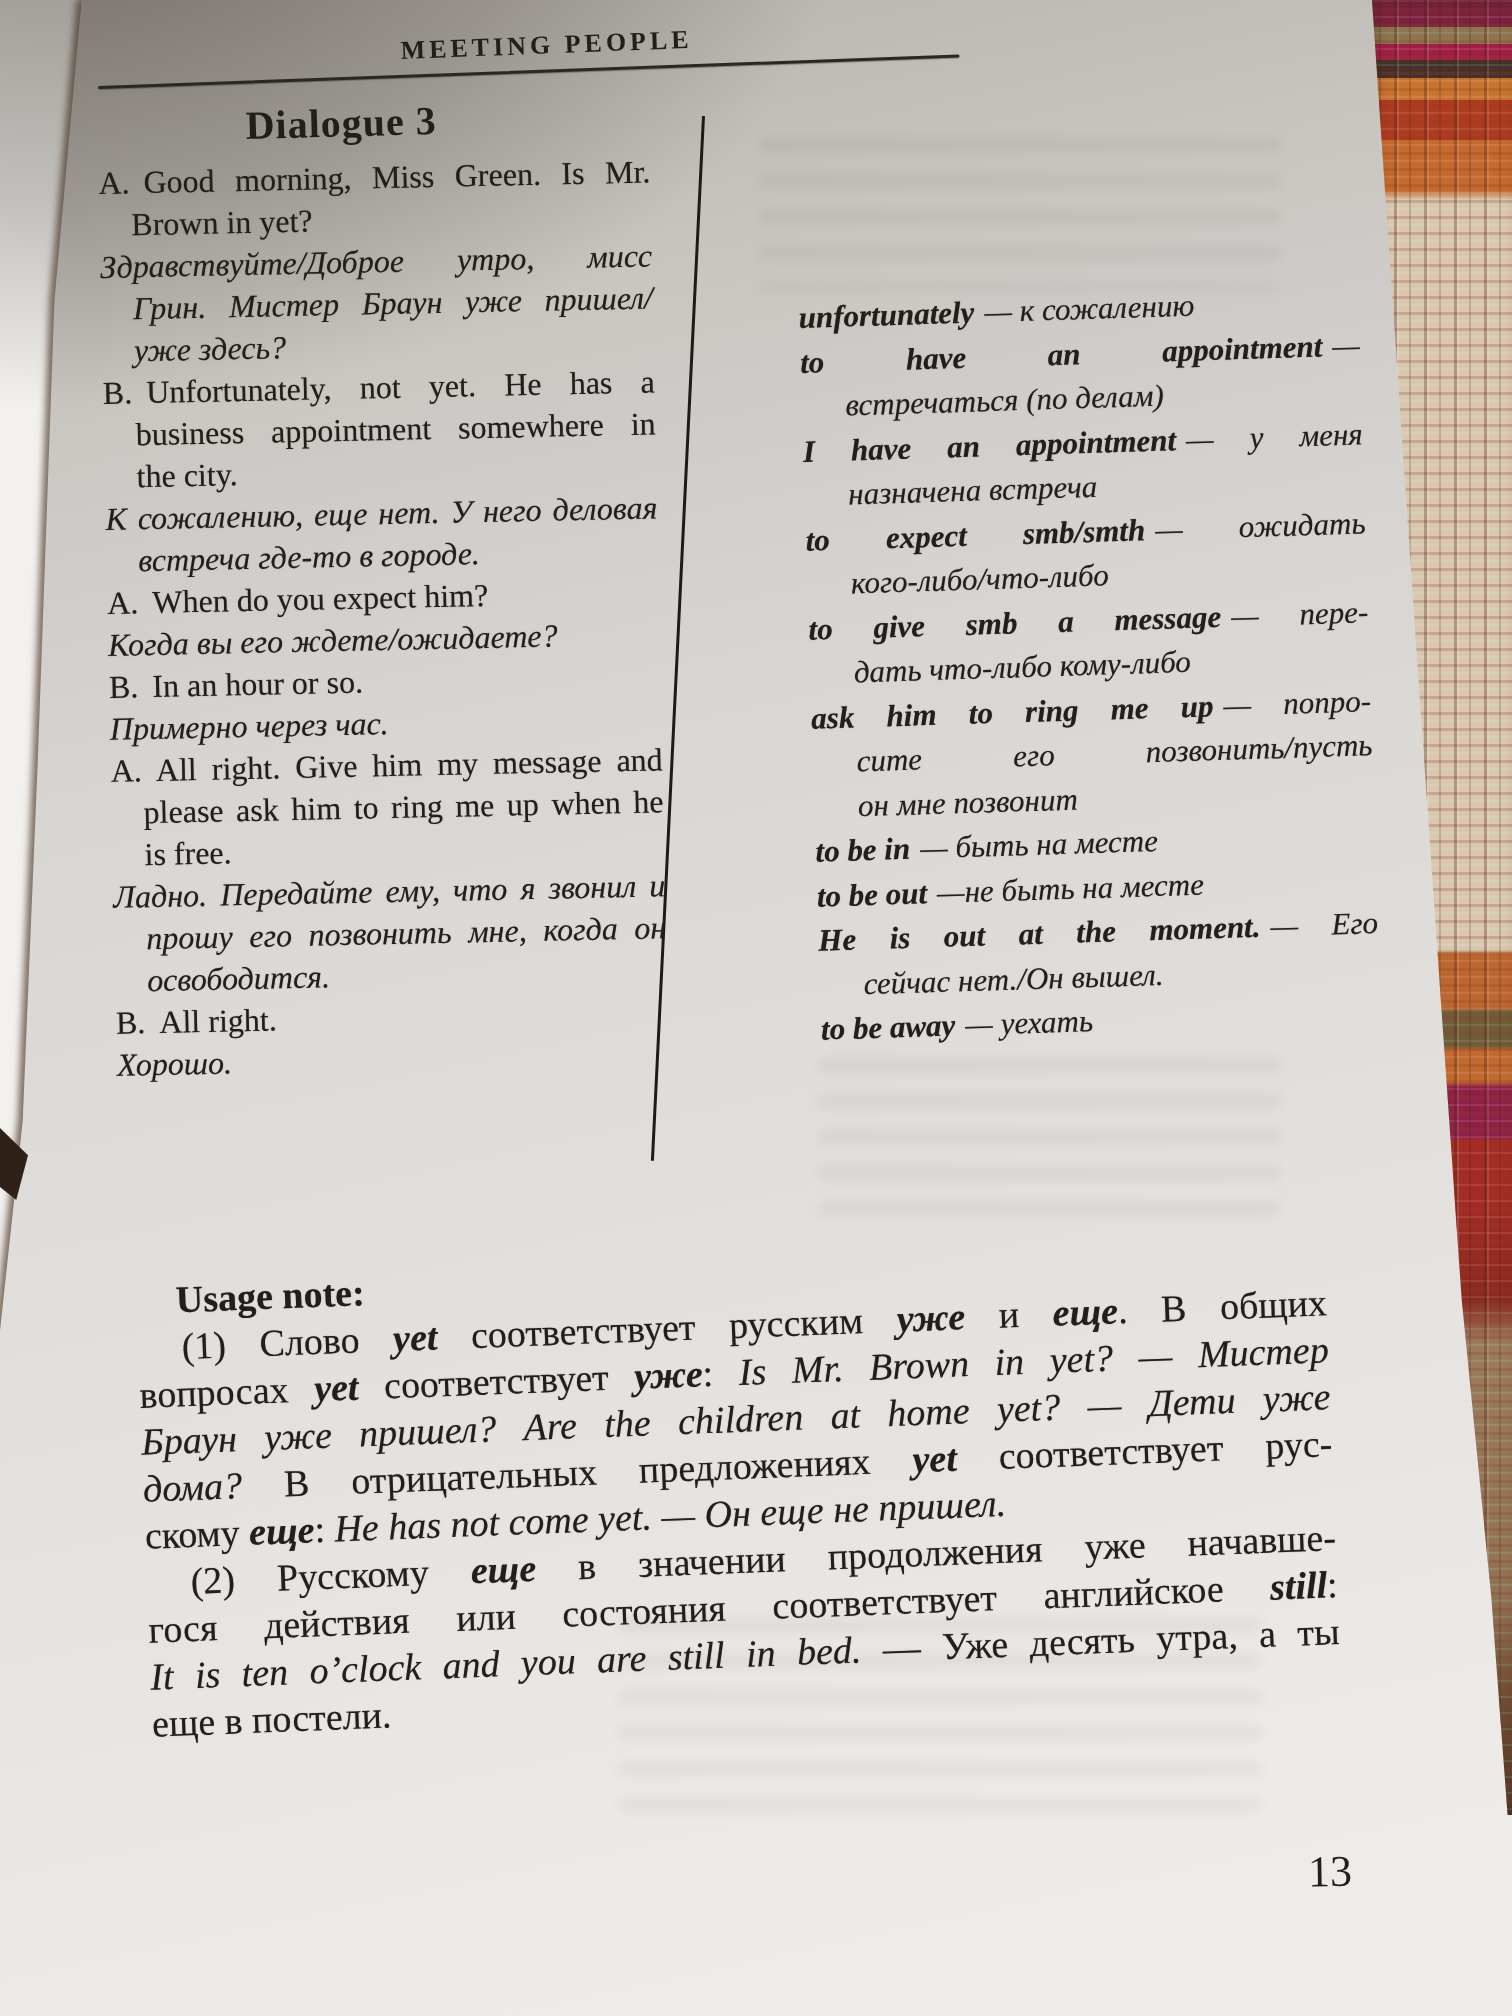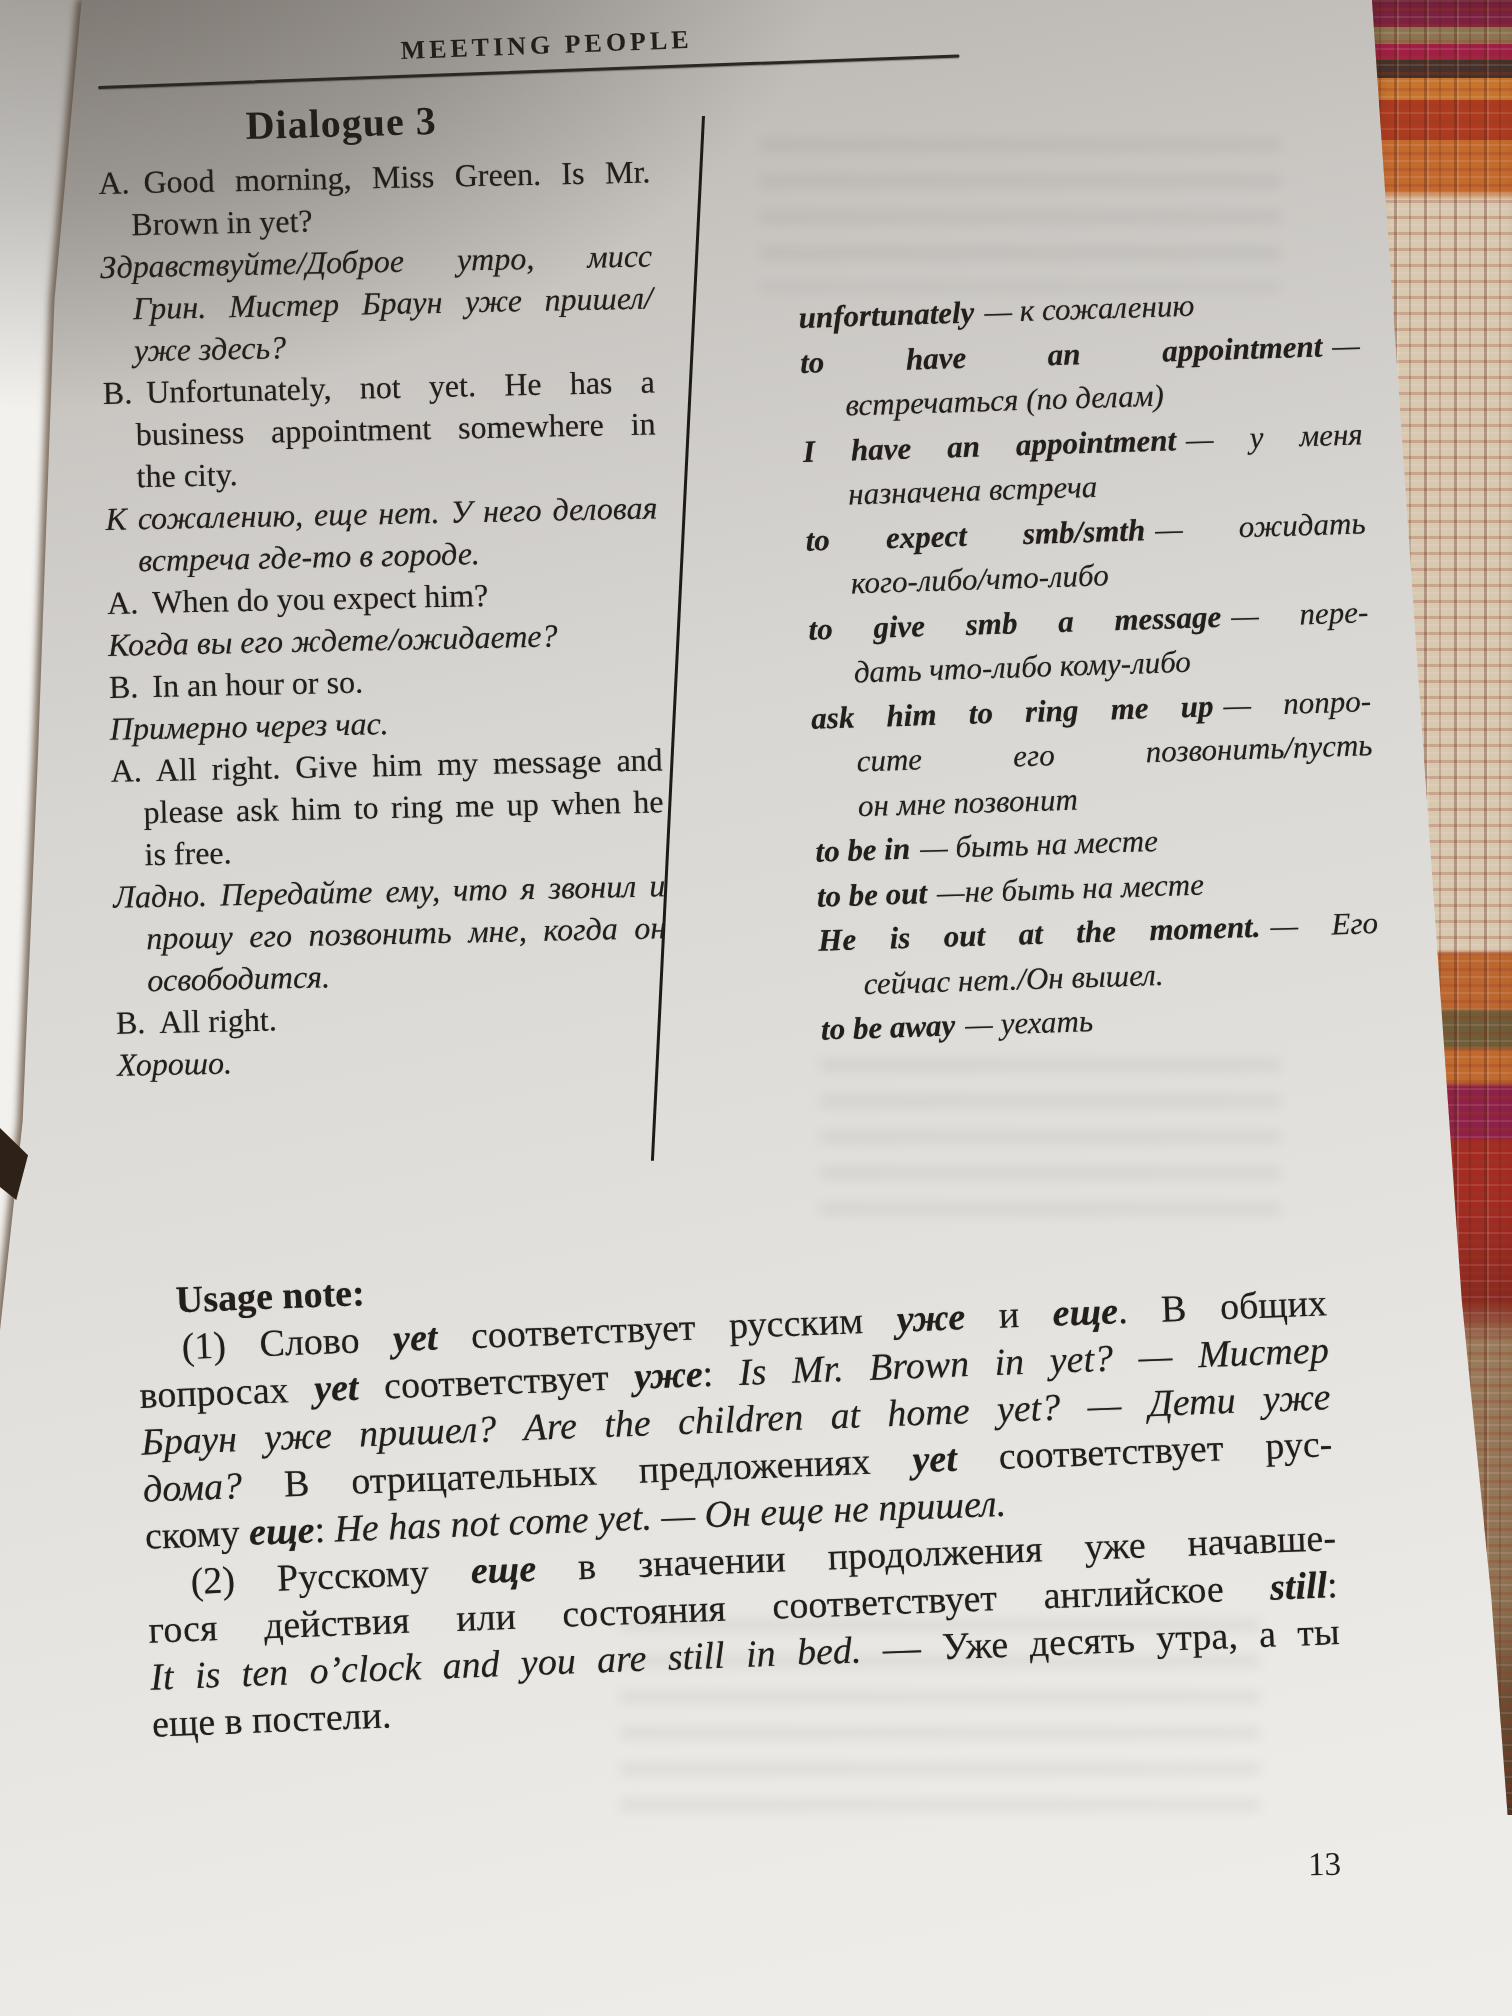--- a/index.html
+++ b/index.html
@@ -58,21 +58,21 @@
   .vr{font-style:italic;}
   .vcont{font-style:italic;padding-left:44px;}
 
   .usage{left:135px;top:1278px;width:1190px;font-size:38px;line-height:47px;
     transform:rotate(-2.2deg);transform-origin:0 0;}
   .ulabel{font-weight:bold;padding-left:40px;}
   .ind{padding-left:44px;}
   .seg-bi{font-weight:bold;font-style:italic;}
   .seg-i{font-style:italic;}
 
-  .pageno{left:1308px;top:1846px;font-size:33px;transform:rotate(-1deg);}
+  .pageno{left:1308px;top:1846px;font-size:44px;transform:rotate(-1deg);}
 </style>
 </head>
 <body>
 
 <div class="scene">
 
   <div class="page-wrap">
     <div class="page"></div>
   </div>
   <div class="notch"></div>

